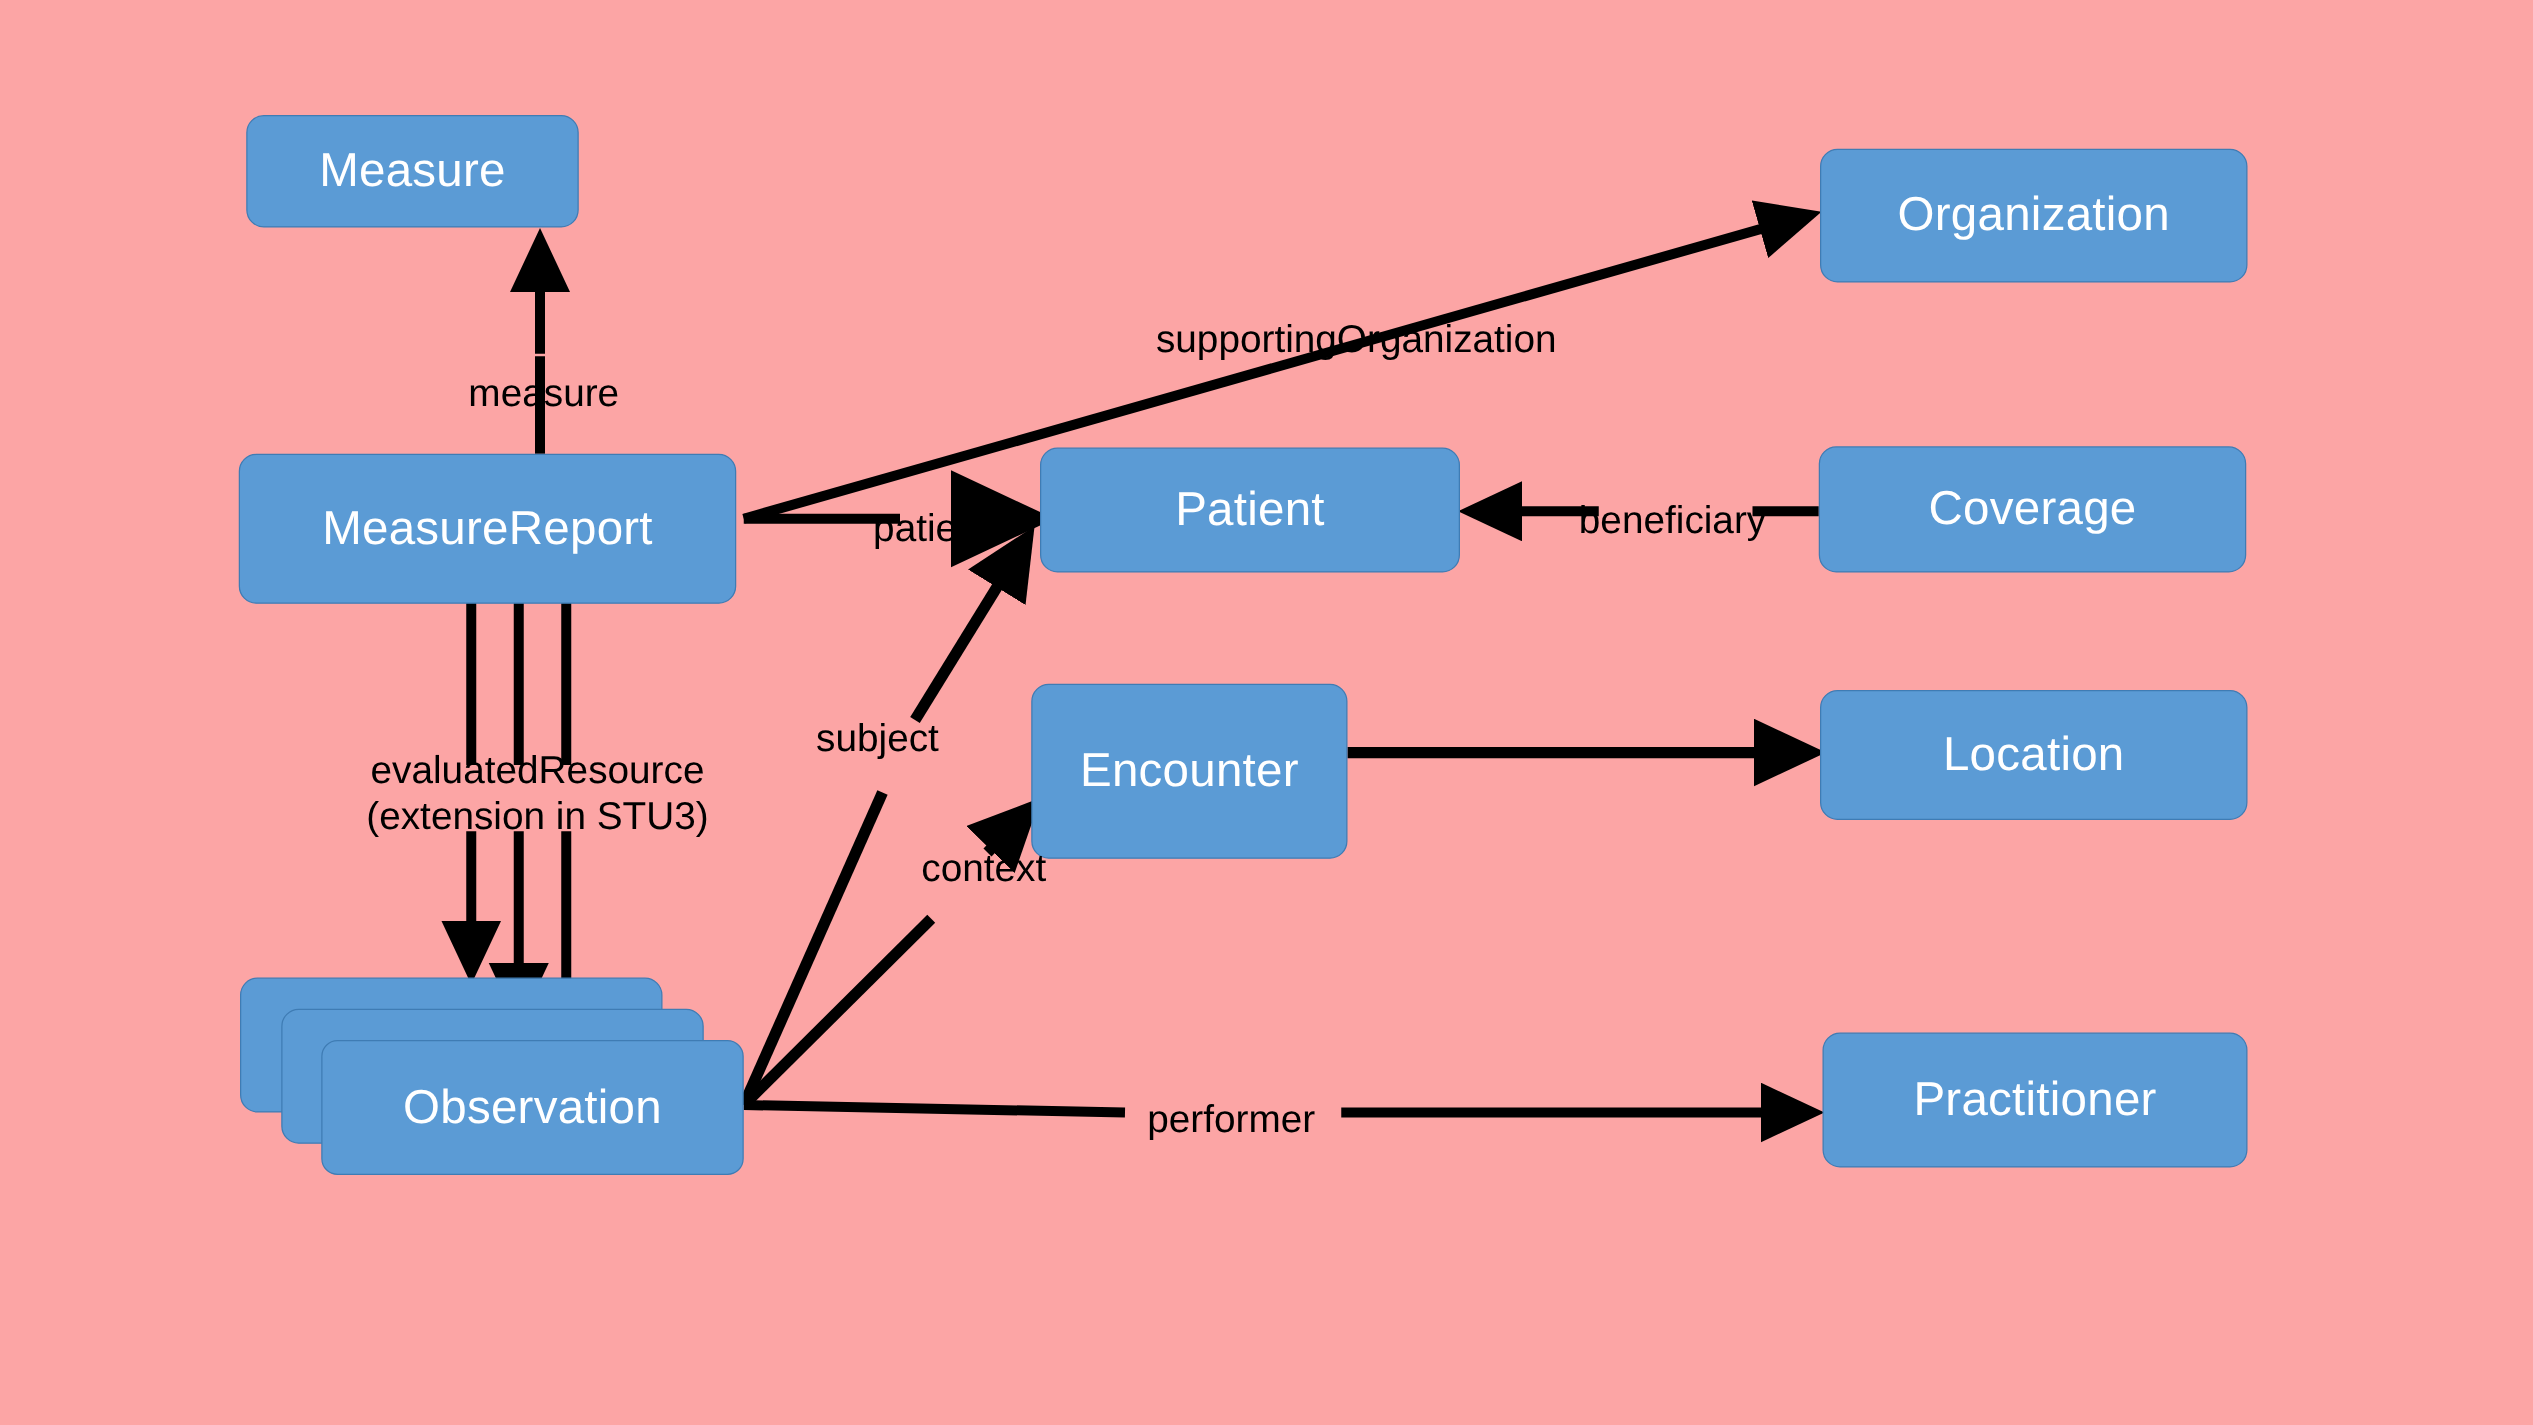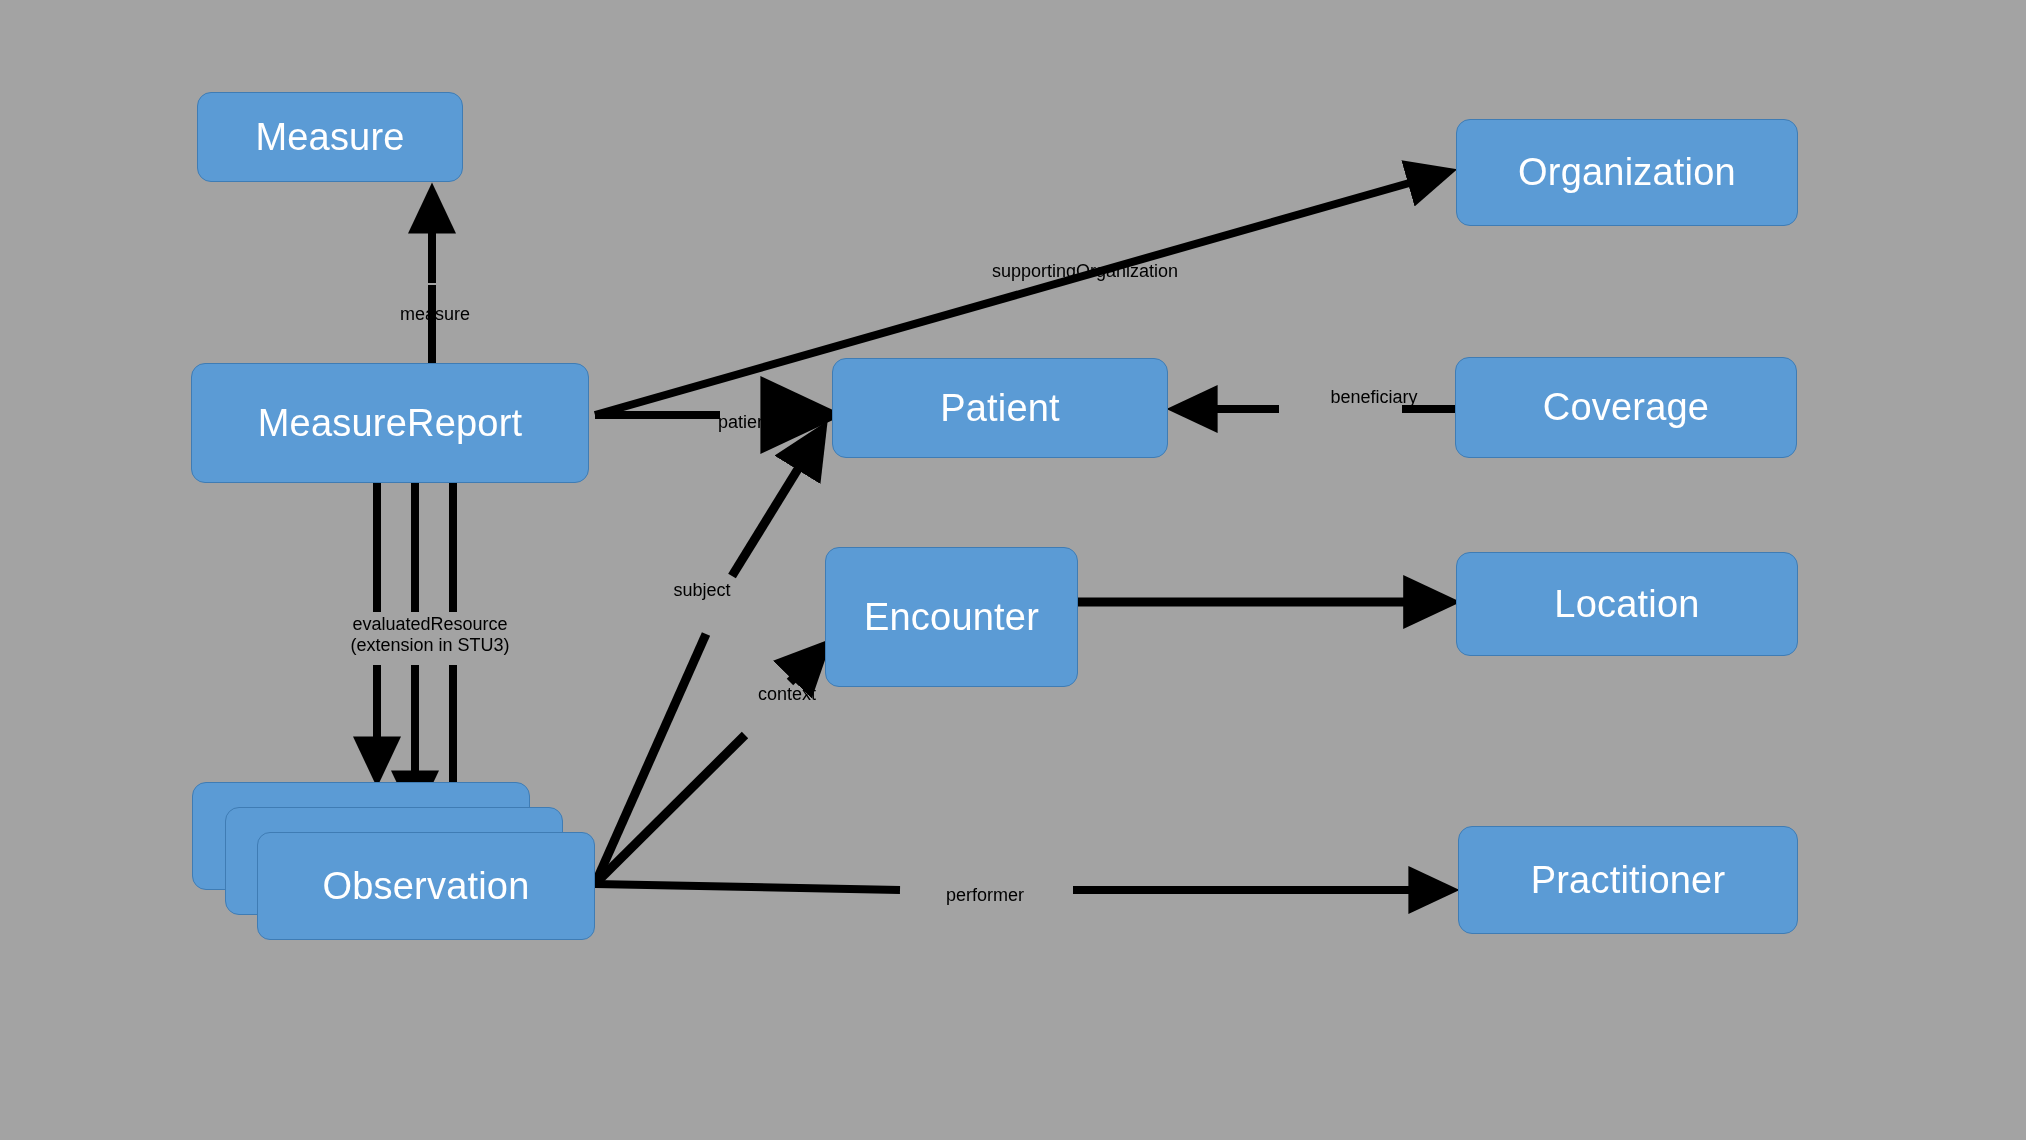--- a/index.html
+++ b/index.html
@@ -4,21 +4,21 @@
 <style>
   html, body {
     margin: 0;
     padding: 0;
     background: #ffffff;
   }
   #canvas {
     position: relative;
     width: 2026px;
     height: 1140px;
-    background: #a3a3a3;
+    background: #fca5a5;
     overflow: hidden;
     font-family: "Liberation Sans", sans-serif;
   }
   .node {
     position: absolute;
     background: #5B9BD5;
     border: 1px solid #3F7CB4;
     border-radius: 14px;
     color: #ffffff;
     display: flex;
@@ -32,21 +32,21 @@
   }
   .node.stacked-back {
     z-index: 3;
   }
   .node.stacked-mid {
     z-index: 4;
   }
   .edge-label {
     position: absolute;
     color: #000000;
-    font-size: 18px;
+    font-size: 31px;
     line-height: 1.18;
     white-space: pre;
     z-index: 8;
     text-align: center;
   }
   #edges {
     position: absolute;
     left: 0;
     top: 0;
     width: 2026px;
@@ -156,21 +156,21 @@
 
   <div class="edge-label" style="left:435px; top:315px; transform:translate(-50%,-50%);">measure</div>
 
   <div class="edge-label" style="left:430px; top:635px; transform:translate(-50%,-50%);">evaluatedResource
 (extension in STU3)</div>
 
   <div class="edge-label" style="left:1085px; top:272px; transform:translate(-50%,-50%);">supportingOrganization</div>
 
   <div class="edge-label" style="left:745px; top:423px; transform:translate(-50%,-50%);">patient</div>
 
-  <div class="edge-label" style="left:1338px; top:398px; transform:translate(-50%,-50%);margin-left:36px;">beneficiary</div>
+  <div class="edge-label" style="left:1338px; top:417px; transform:translate(-50%,-50%);">beneficiary</div>
 
   <div class="edge-label" style="left:702px; top:591px; transform:translate(-50%,-50%);">subject</div>
 
   <div class="edge-label" style="left:787px; top:695px; transform:translate(-50%,-50%);">context</div>
 
   <div class="edge-label" style="left:985px; top:896px; transform:translate(-50%,-50%);">performer</div>
 
 </div>
 
 </body></html>

